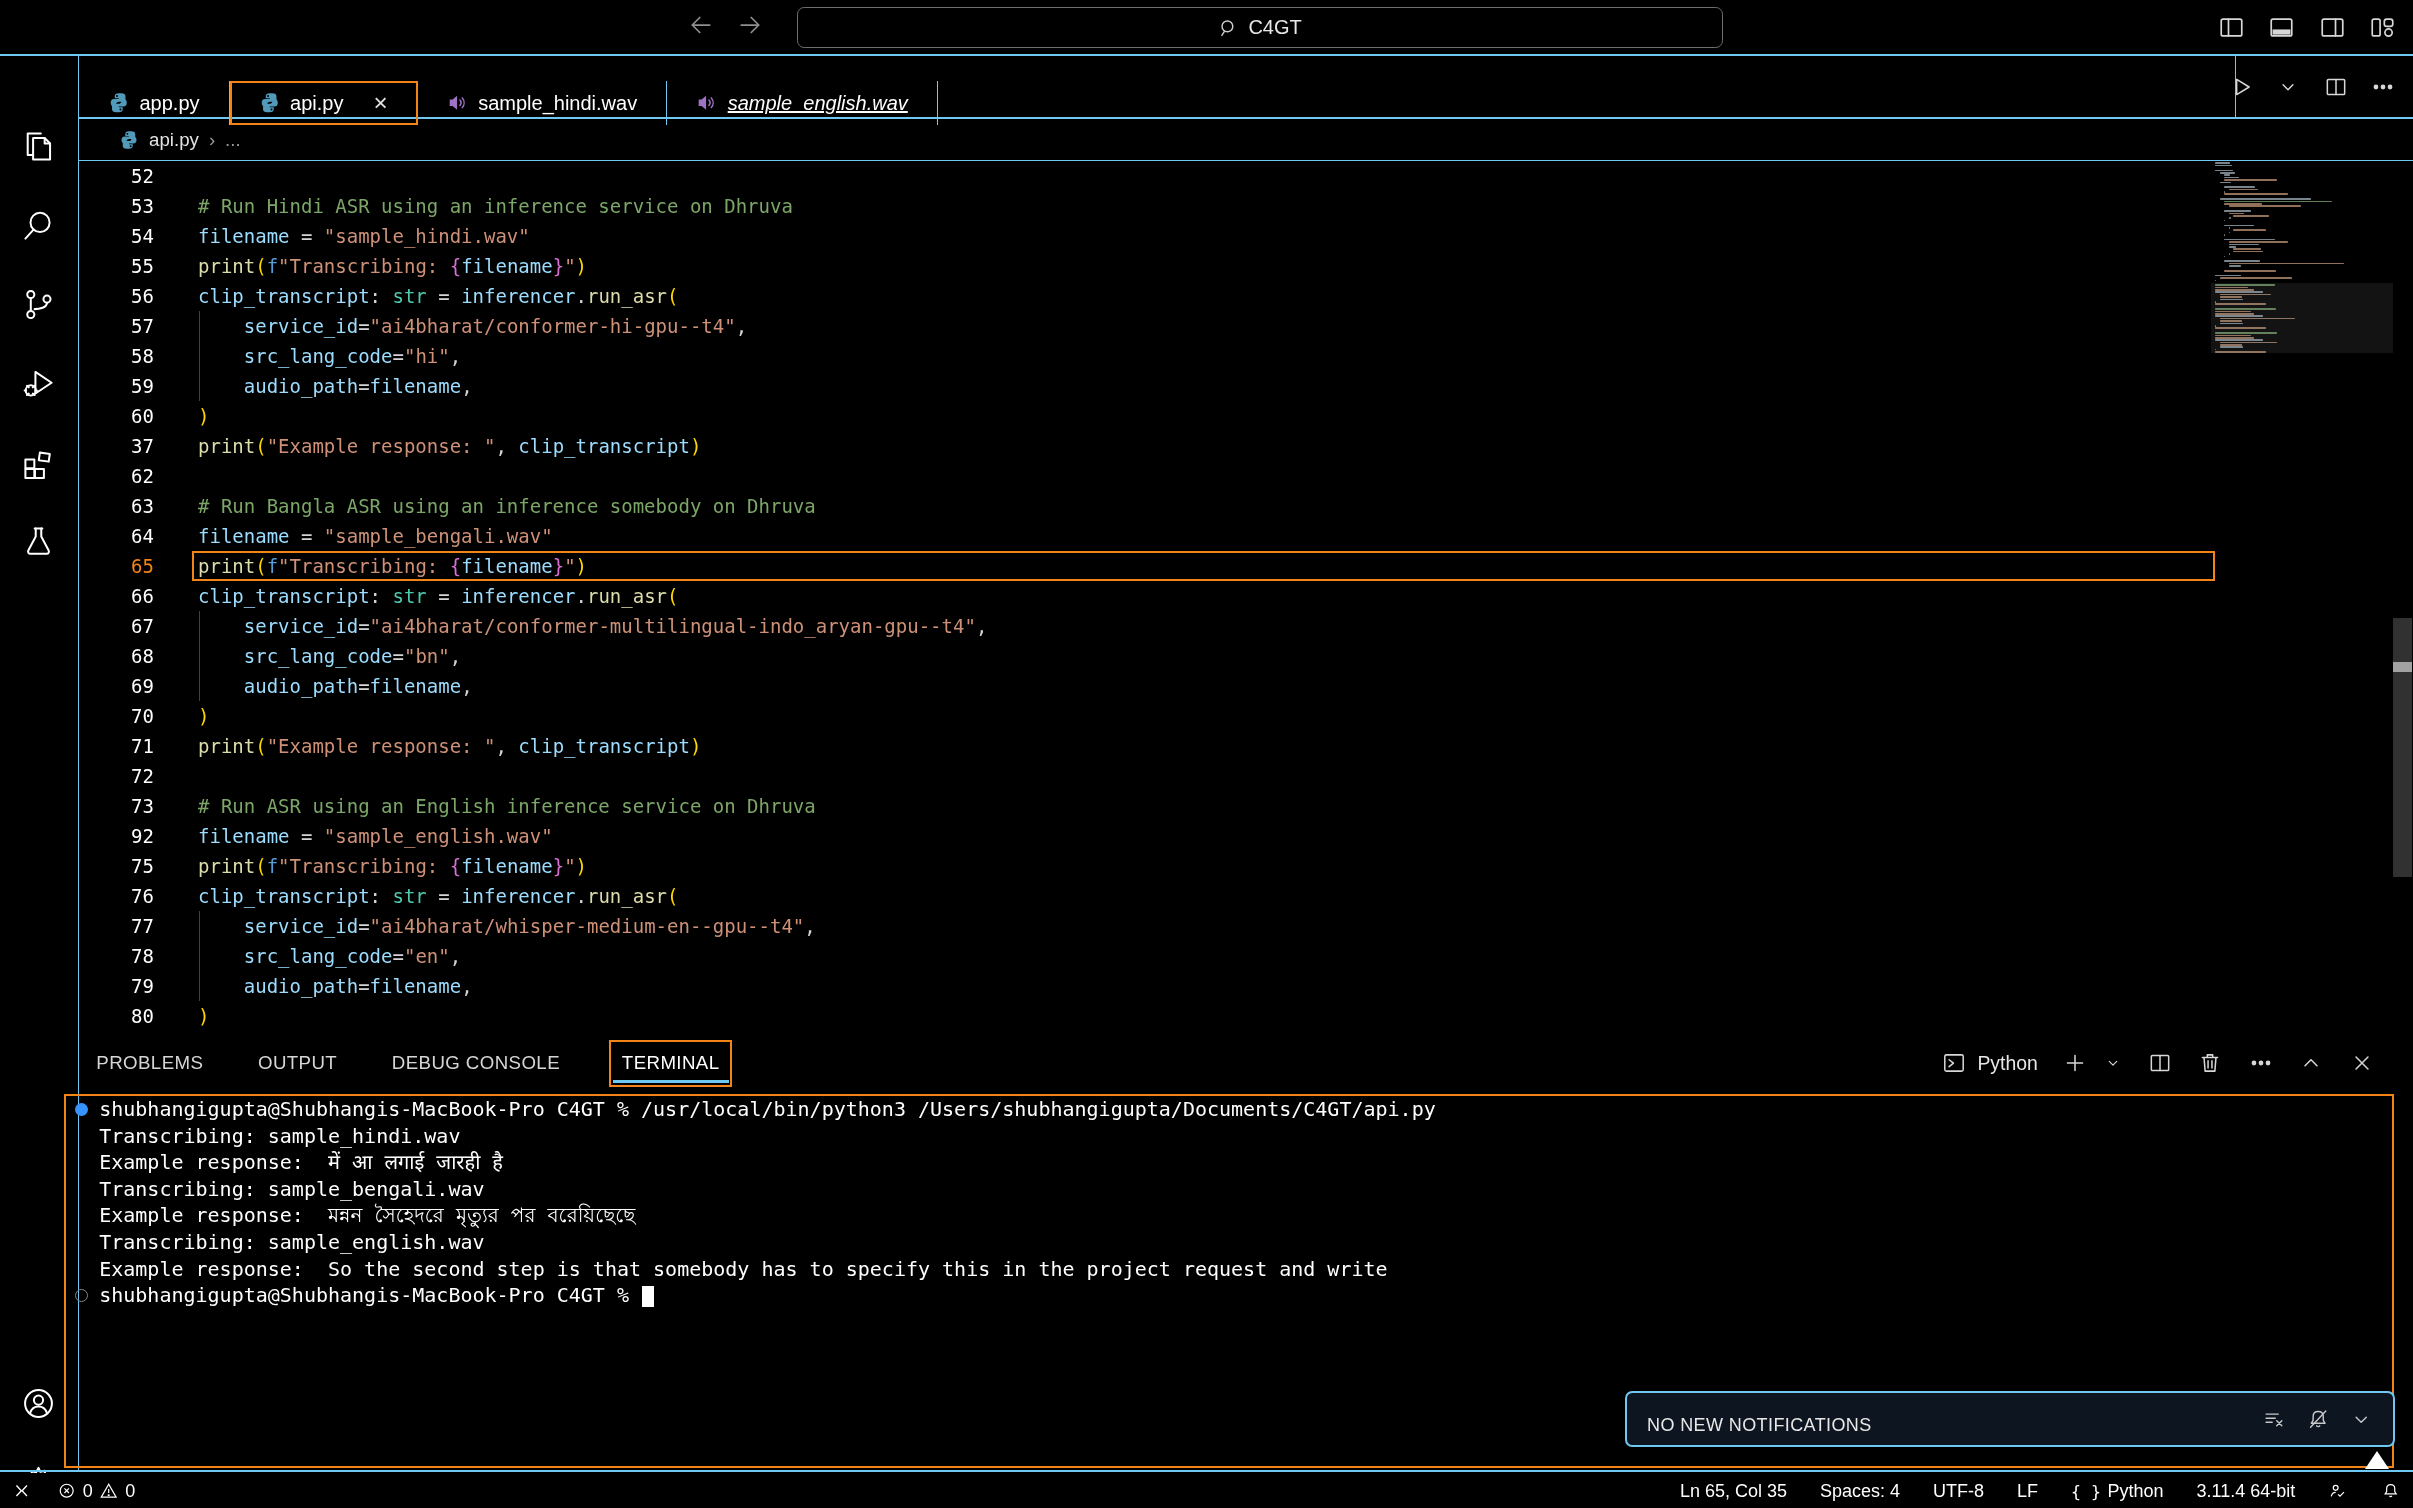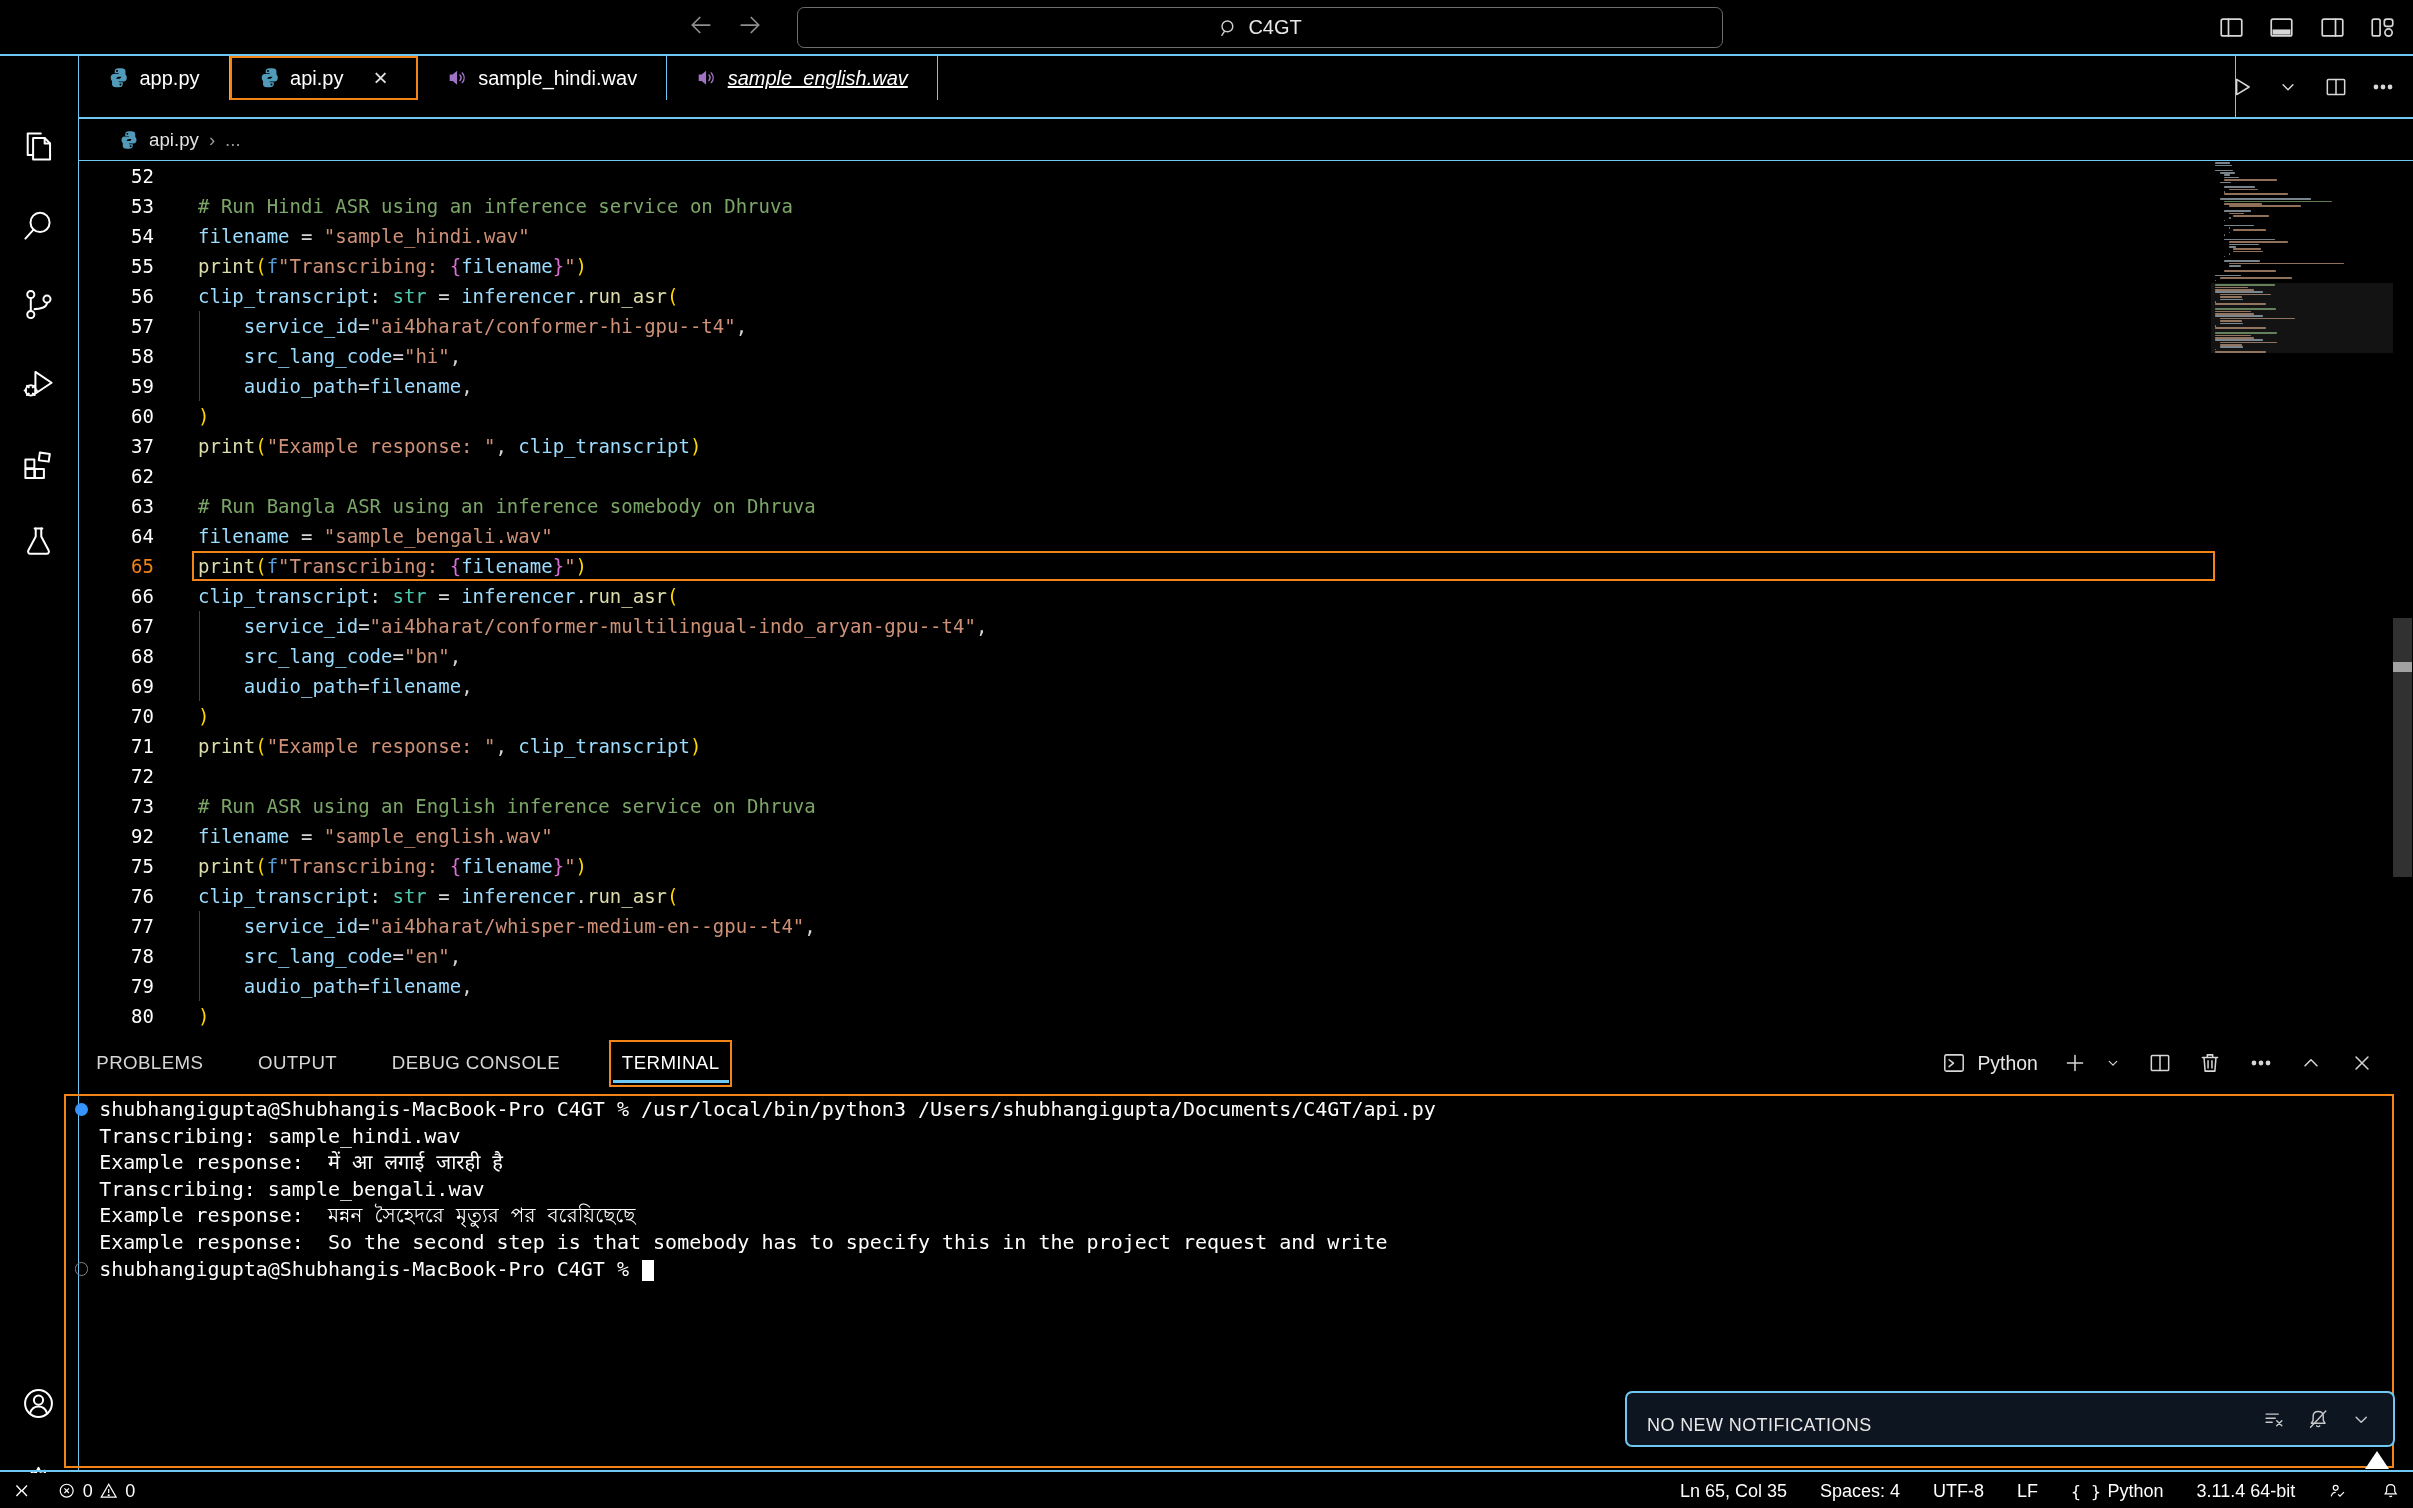--- a/index.html
+++ b/index.html
@@ -24,21 +24,21 @@
   
   #activitybar{left:0;top:56px;width:79px;height:1414px;background:#000;border-right:1.4px solid #6FC8F1;box-sizing:border-box;}
   .abicon{position:absolute;left:20px;width:37px;height:37px;}
   .abicon svg{width:37px;height:37px;}
   #gearBadge{position:absolute;left:37px;top:1445px;width:29px;height:29px;border:2.2px solid #6FC8F1;border-radius:50%;
              background:#000;color:#fff;font-size:17px;display:flex;align-items:center;justify-content:center;box-sizing:border-box;}
 
   
   #tabbar{left:79px;top:56px;width:2334px;height:63px;border-bottom:2.2px solid #6FC8F1;box-sizing:border-box;display:flex;}
   .tab{display:flex;align-items:center;padding:0 29px;border-right:1.4px solid #6FC8F1;font-size:20px;color:#fff;
-       gap:10px;position:relative;box-sizing:border-box;height:44px;}
+       gap:10px;position:relative;box-sizing:border-box;height:44px;margin-top:25px;}
   .tab.preview .tlabel{font-style:italic;text-decoration:underline;}
   .tab.active{outline:2.2px solid #F38518;outline-offset:-2.2px;}
   .fico{width:21.5px;height:21.5px;}
   .tclose{margin-left:20px;font-size:24.4px;color:#e0e0e0;line-height:21.5px;}
   #tabSep2{position:absolute;left:2235px;top:56px;width:1.4px;height:61px;background:#6FC8F1;}
   #editorActions{position:absolute;right:17px;top:56px;height:61px;display:flex;align-items:center;gap:21.5px;}
   #editorActions svg{width:26px;height:26px;}
 
   
   #breadcrumbs{left:79px;top:119px;width:2334px;height:42px;border-bottom:1.4px solid #6FC8F1;box-sizing:border-box;
@@ -554,20 +554,21 @@
     <svg viewBox="0 0 24 24" class="ico">
         <path d="M6.5 6.5l11 11 M17.5 6.5l-11 11"></path>
       </svg>
   </div>
   <div id="termBox">
       <div class="trow"><span class="tdec success"></span><span>shubhangigupta@Shubhangis-MacBook-Pro C4GT % /usr/local/bin/python3 /Users/shubhangigupta/Documents/C4GT/api.py</span></div>
       <div class="trow"><span>Transcribing: sample_hindi.wav</span></div>
       <div class="trow"><span>Example response:  में आ लगाई जारही है</span></div>
       <div class="trow"><span>Transcribing: sample_bengali.wav</span></div>
       <div class="trow"><span>Example response:  মন্নন সৈহেদরে মৃত্যুর পর বরেয়িছেছে</span></div>
+      <div class="trow"><span>Transcribing: sample_english.wav</span></div>
       <div class="trow"><span>Example response:  So the second step is that somebody has to specify this in the project request and write</span></div>
       <div class="trow"><span class="tdec prompt"></span><span>shubhangigupta@Shubhangis-MacBook-Pro C4GT % </span><span class="tcursor"></span></div>
     </div>
 </div>
 
 <div class="abs" id="notif">
   <span id="notifLabel">NO NEW NOTIFICATIONS</span>
   <svg viewBox="0 0 24 24" class="ico">
       <path d="M4 7h12 M4 11h9 M4 15h6 M14.5 13.5l5 5 M19.5 13.5l-5 5"></path>
     </svg>

